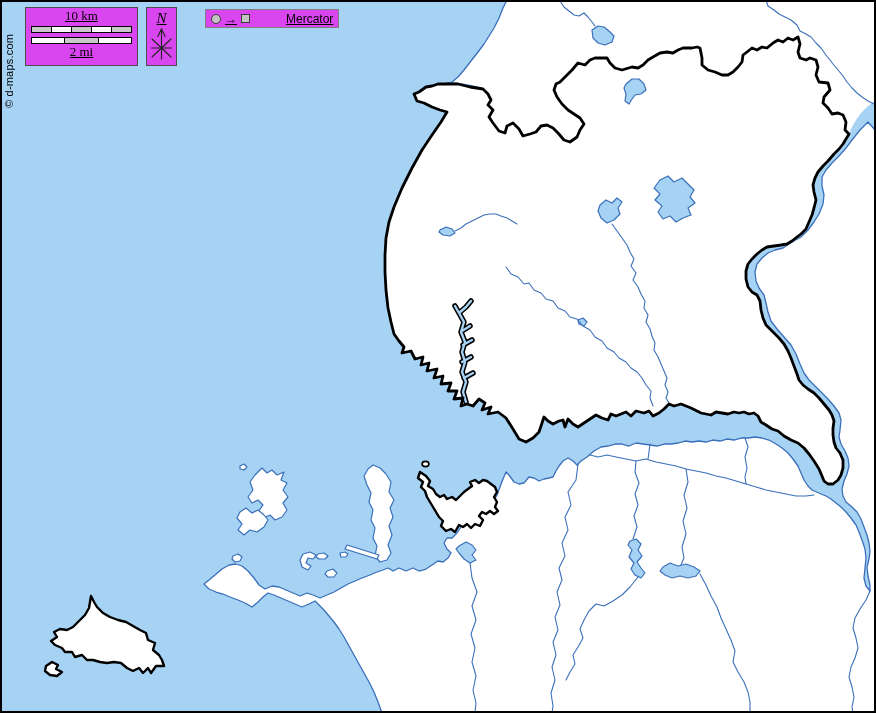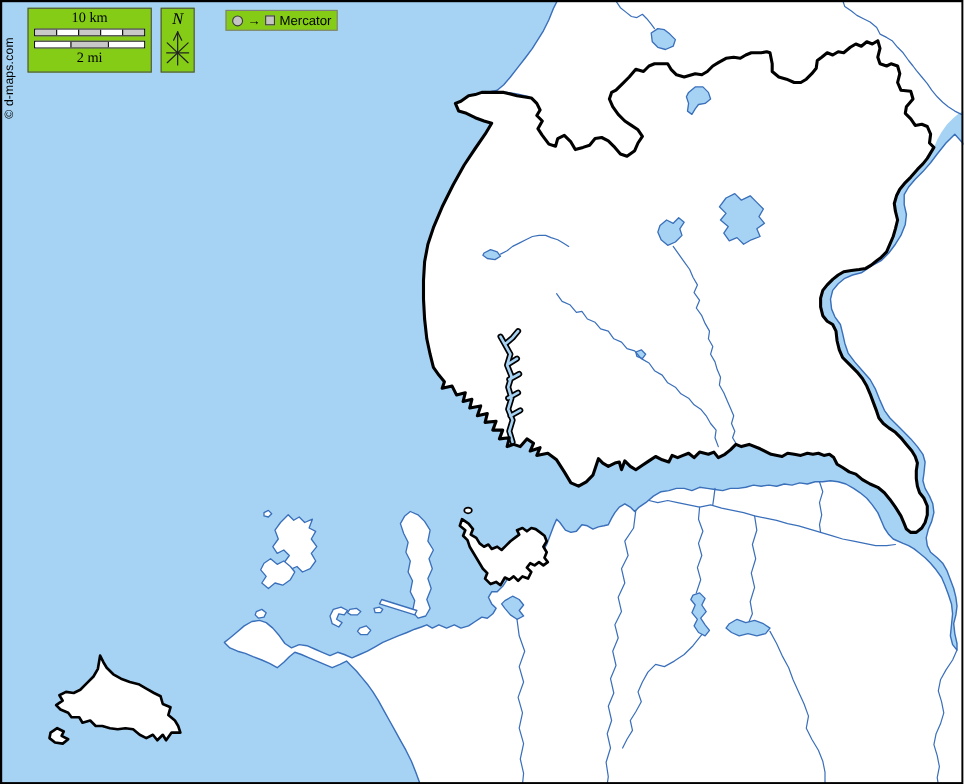--- a/index.html
+++ b/index.html
@@ -4,42 +4,42 @@
 <style>
   html,body{margin:0;padding:0;}
   body{
     width:876px;height:713px;position:relative;background:#ffffff;
     font-family:"Liberation Sans",sans-serif;overflow:hidden;
   }
   svg{display:block}
   .map-svg{position:absolute;left:0;top:0;}
 
   .panel{
-    position:absolute;background:#84cc16;border:1px solid #4d4d4d;box-sizing:border-box;
+    position:absolute;background:#d946ef;border:1px solid #4d4d4d;box-sizing:border-box;text-decoration:underline;
   }
   .scale-panel{left:25px;top:7px;width:113px;height:59px;text-align:center;}
   .scale-label{font:13px "Liberation Serif",serif;line-height:1.15;margin-top:1px;color:#000;}
   .bar{display:flex;height:7px;border:1px solid #000;margin:2px 5px 0 5px;background:#fff;box-sizing:border-box;}
   .bar + .bar{margin-top:4px;}
   .cell{flex:1;}
   .cell + .cell{border-left:1px solid #000;}
   .cell.g{background:#c9c9c9;}
   .cell.w{background:#ffffff;}
 
   .north-panel{left:146px;top:7px;width:31px;height:59px;text-align:center;}
   .n-label{font:italic 15px "Liberation Serif",serif;margin-top:2px;color:#000;}
 
   .mercator-panel{
     left:205px;top:9px;height:19px;padding:0 5px;display:flex;align-items:center;gap:4px;
     border:1px solid #7f7f7f;
   }
   .proj-circle{width:10px;height:10px;border-radius:50%;background:#c4c4c4;border:1px solid #3c3c3c;box-sizing:border-box;}
   .proj-arrow{font:12px "Liberation Sans",sans-serif;line-height:1;color:#000;}
   .proj-square{width:9px;height:9px;background:#c4c4c4;border:1px solid #3c3c3c;box-sizing:border-box;}
-  .proj-label{font:12px "Liberation Sans",sans-serif;color:#000;}
+  .proj-label{font:12px "Liberation Sans",sans-serif;color:#000;margin-left:32px;}
 
   .copyright{
     position:absolute;left:3px;top:108px;transform-origin:0 0;transform:rotate(-90deg);
     font-size:11px;color:#000;white-space:nowrap;letter-spacing:.2px;
   }
 </style>
 </head>
 <body>
 
 <svg class="map-svg" width="876" height="713" viewBox="0 0 876 713">

